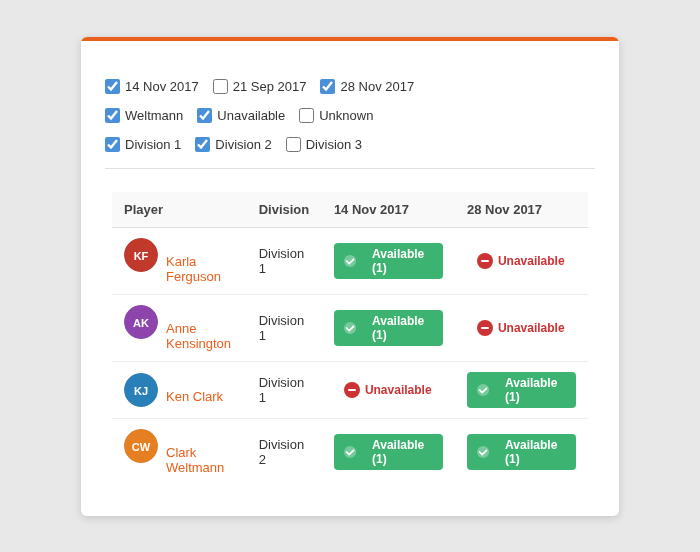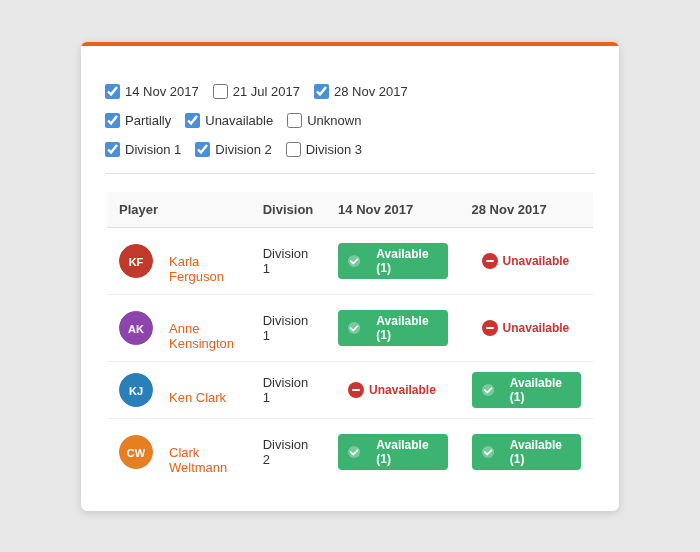--- a/index.html
+++ b/index.html
@@ -67,21 +67,21 @@
     }
     .divider {
       border: none;
       border-top: 1px solid #e0e0e0;
       margin: 16px 0;
     }
     
     .data-table {
       width: 100%;
       border-collapse: collapse;
-      border: 2px solid #84cc16;
+      border: 7px solid #84cc16;
       border-radius: 4px;
       overflow: hidden;
     }
     .data-table th {
       background: #f9f9f9;
       text-align: left;
       padding: 10px 12px;
       font-weight: 600;
       font-size: 13px;
       color: #444;
@@ -91,22 +91,22 @@
       padding: 10px 12px;
       font-size: 13px;
       border-bottom: 1px solid #eee;
       vertical-align: middle;
     }
     .data-table tr:last-child td {
       border-bottom: none;
     }
     .player-cell {
       display: flex;
-      align-items: center;
-      gap: 16px;
+      align-items: flex-start;
+      gap: 8px;
     }
     .avatar {
       width: 34px;
       height: 34px;
       border-radius: 50%;
       overflow: hidden;
       flex-shrink: 0;
       background: #ccc;
       display: flex;
       align-items: center;
@@ -150,35 +150,35 @@
     <div class="section">
       <div class="section-label"></div>
       <div class="checkbox-row">
 
       <div class="checkbox-item">
             <input type="checkbox" checked="" style="">
             <label>14 Nov 2017</label>
           </div>
           <div class="checkbox-item">
             <input type="checkbox" style="">
-            <label>21 Jul 2017</label>
+            <label>21 Sep 2017</label>
           </div>
           <div class="checkbox-item">
             <input type="checkbox" checked="" style="">
             <label>28 Nov 2017</label>
           </div>
         </div>
     </div>
 
     <div class="section">
       <div class="section-label"></div>
       <div class="checkbox-row">
       <div class="checkbox-item">
             <input type="checkbox" checked="" style="">
-            <label>Partially</label>
+            <label>Weltmann</label>
           </div>
           <div class="checkbox-item">
             <input type="checkbox" checked="" style="">
             <label>Unavailable</label>
           </div>
           <div class="checkbox-item">
             <input type="checkbox" style="">
             <label>Unknown</label>
           </div>
         </div>

